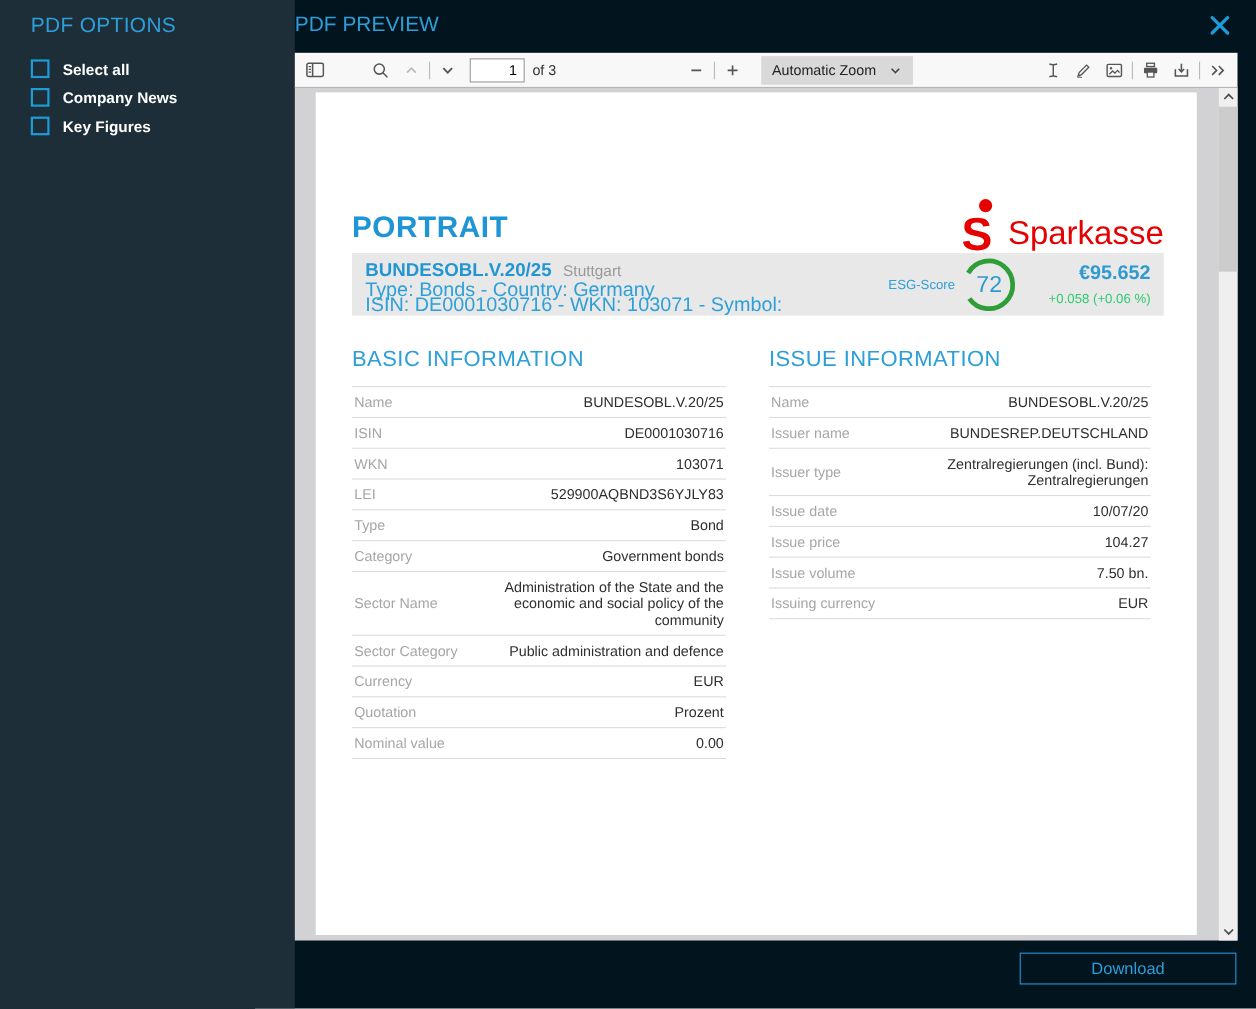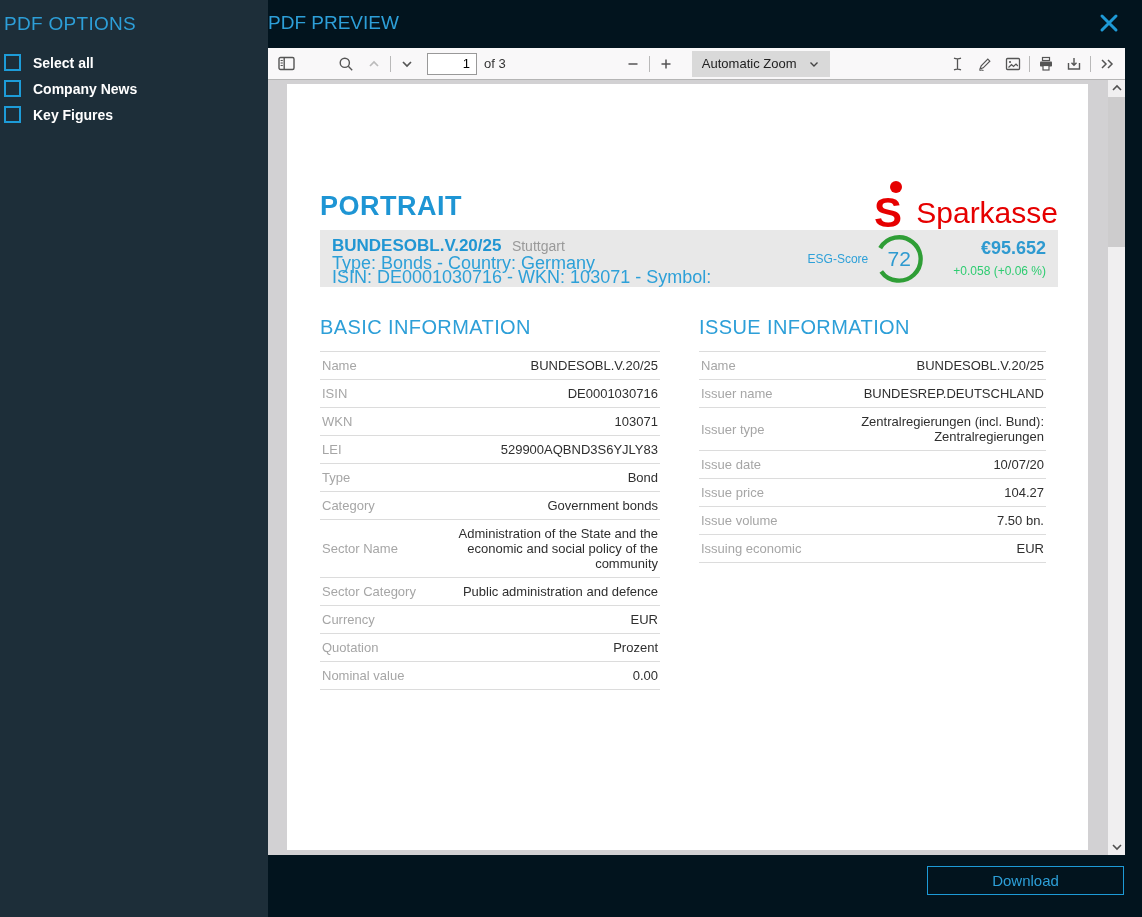--- a/index.html
+++ b/index.html
@@ -1,20 +1,20 @@
 <!DOCTYPE html>
 <html><head>
 <meta charset="utf-8">
 <style>
   * { margin:0; padding:0; box-sizing:border-box; }
   html,body { width:1142px; height:917px; font-family:"Liberation Sans", sans-serif; }
   .app { position:relative; width:1142px; height:917px; background:#02141e; overflow:hidden; }
 
   
-  .sidebar { position:absolute; left:0; top:0; width:268px; height:917px; background:#1d2e39; padding:13px 4px; }
+  .sidebar { position:absolute; left:0; top:0; width:268px; height:917px; background:#1d2e39; padding:13px 28px; }
   .sidebar-title { color:#2d9fd8; font-size:19px; font-weight:400; letter-spacing:.3px; margin-bottom:19px; }
   .opt-row { display:flex; align-items:center; margin-bottom:9px; cursor:pointer; }
   .checkbox { width:17px; height:17px; border:2px solid #1d9cd8; background:transparent; flex:0 0 auto; }
   .opt-label { color:#ffffff; font-size:14px; font-weight:700; margin-left:12px; }
 
   
   .modal-header { position:absolute; left:251px; top:0; width:891px; height:48px; }
   .modal-title { position:absolute; left:17px; top:12px; color:#2d9fd8; font-size:19px; }
   .close-btn { position:absolute; right:22px; top:12px; width:22px; height:22px; cursor:pointer; background:none; border:none; }
 
@@ -322,21 +322,21 @@
                   <span class="lbl">Issue price</span>
                   <span class="val">104.27</span>
                 </div>
 
                 <div class="row">
                   <span class="lbl">Issue volume</span>
                   <span class="val">7.50 bn.</span>
                 </div>
 
                 <div class="row">
-                  <span class="lbl">Issuing economic</span>
+                  <span class="lbl">Issuing currency</span>
                   <span class="val">EUR</span>
                 </div>
               </div>
           </div>
         </div>
 
       </div>
 
       <div class="vscroll">
         <div class="vs-btn vs-up">

